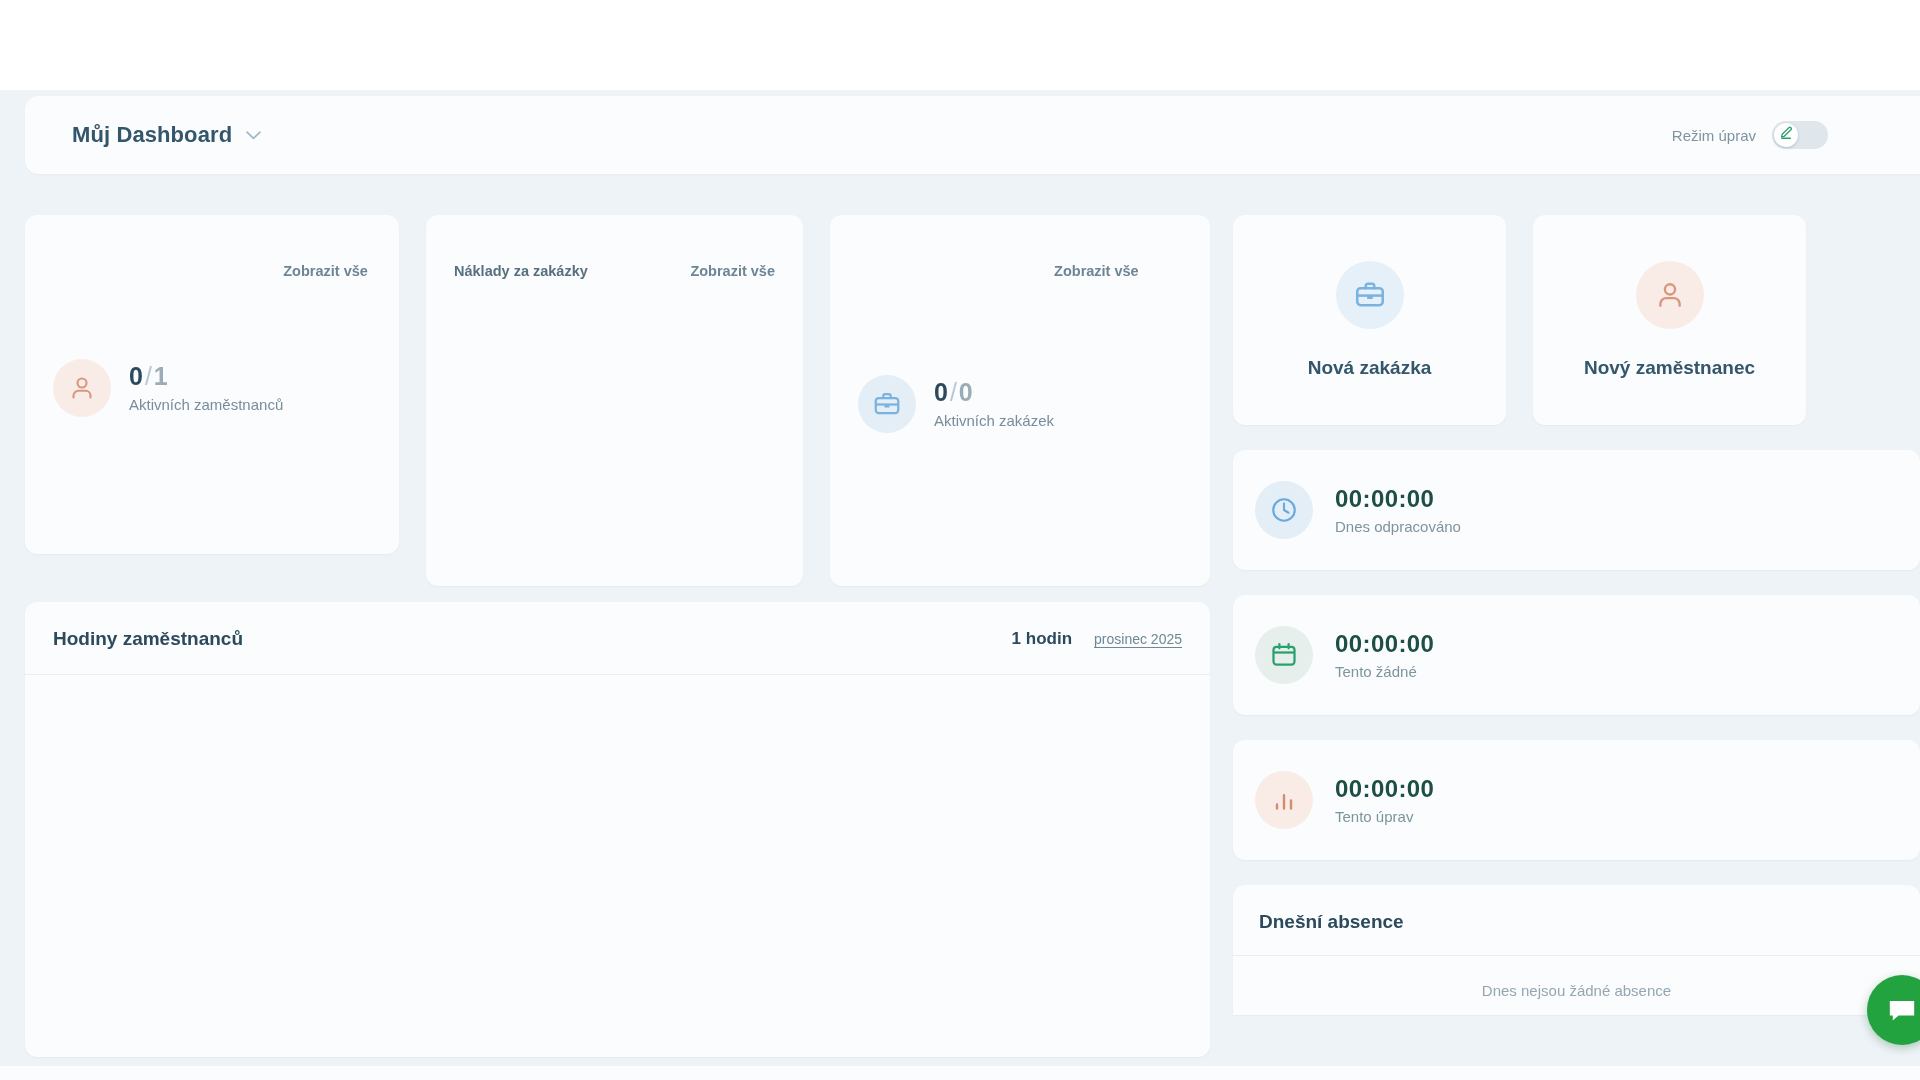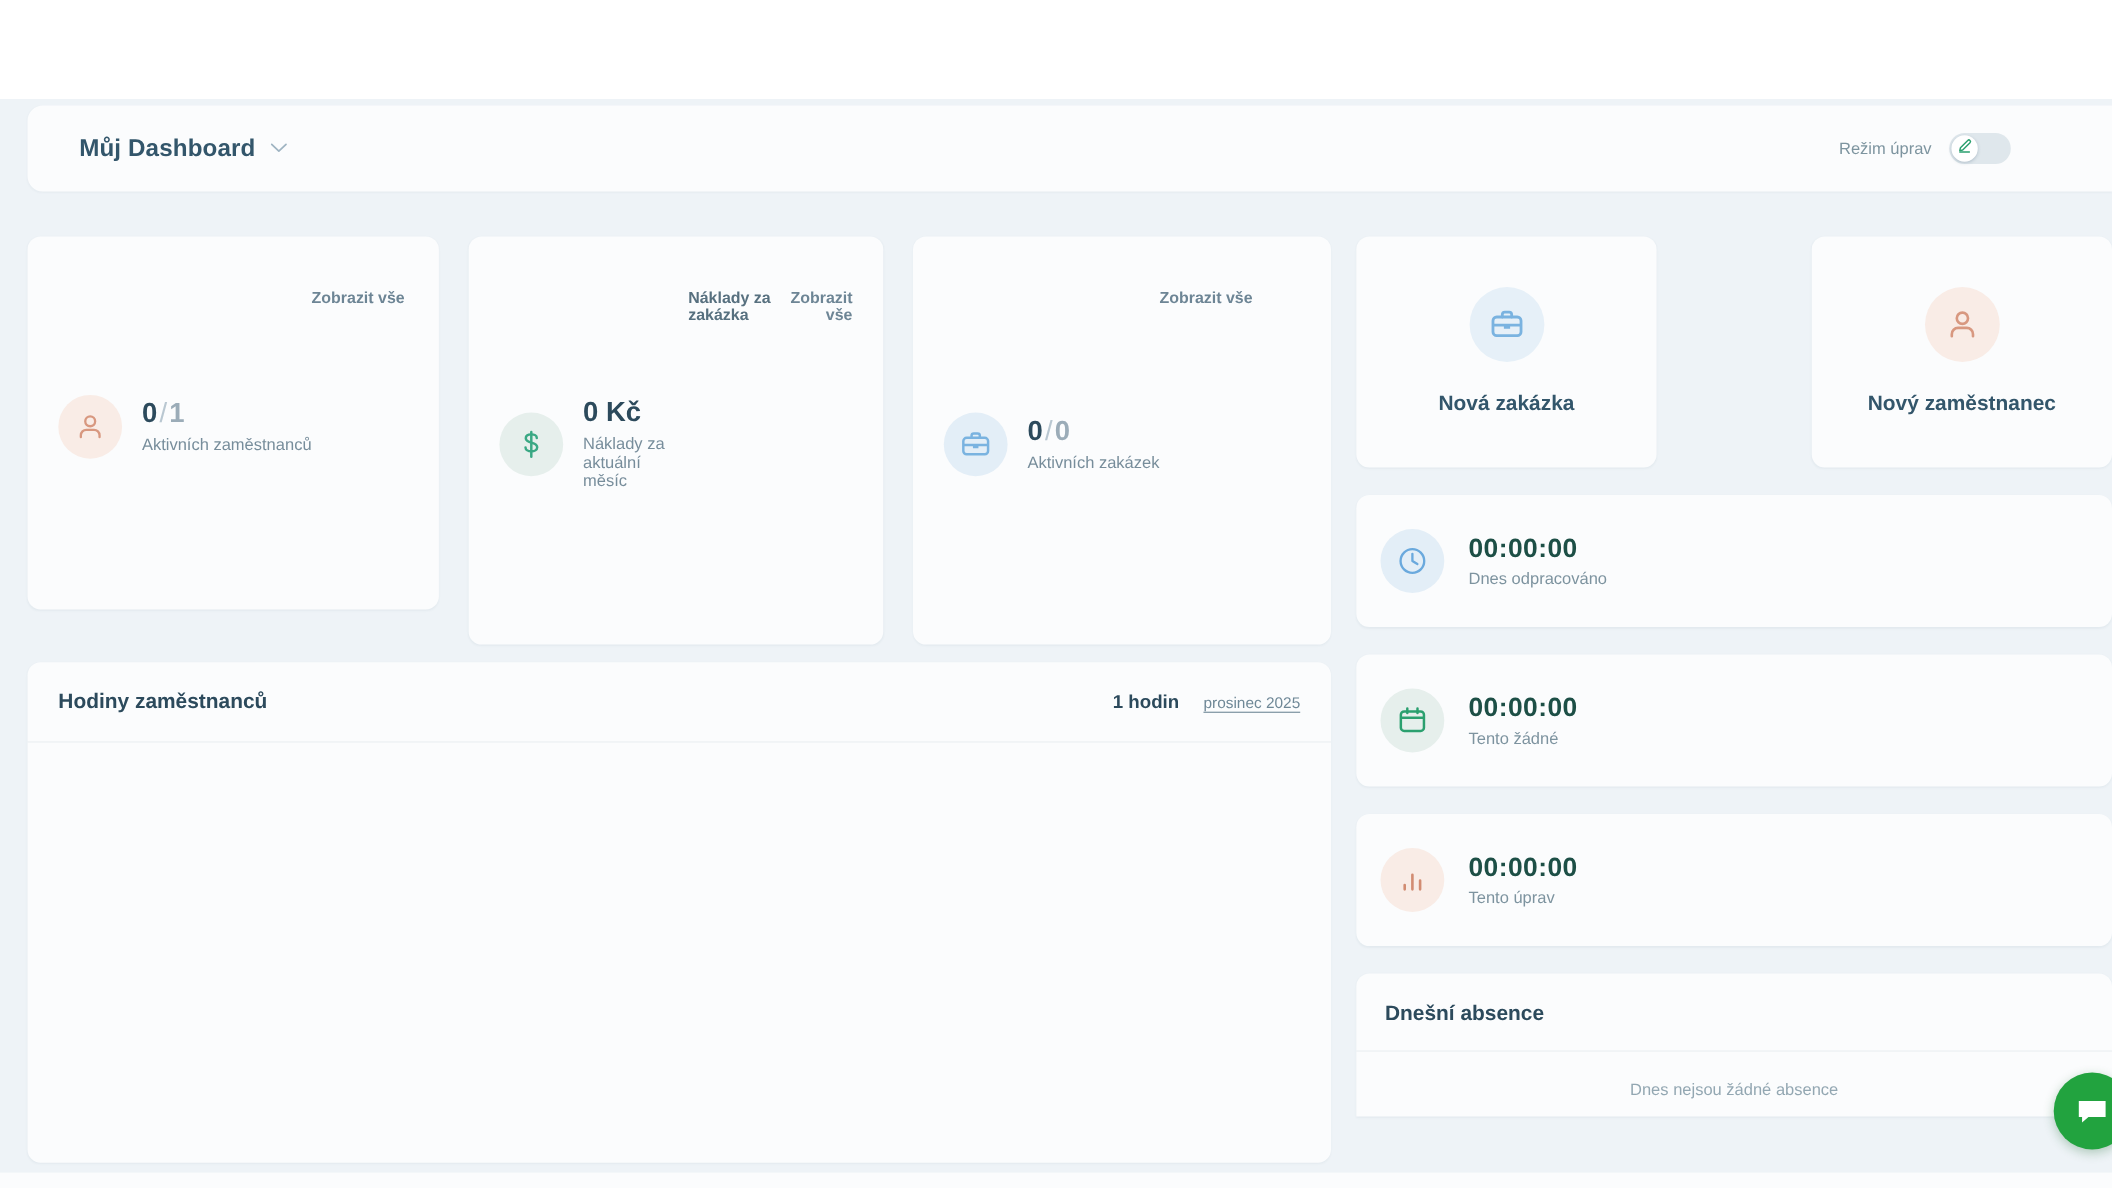--- a/index.html
+++ b/index.html
@@ -126,21 +126,21 @@
     font-size: 14px; color: #6f8897; text-decoration: underline;
     text-underline-offset: 3px;
   }
   .hours-sep { height: 1px; background: #e9eef2; }
 
   
   .right-col {
     position: absolute; left: 1233px; top: 168px;
     width: 687px;
   }
-  .action-row { display: flex; gap: 27px; justify-content: space-between; }
+  .action-row { display: flex; gap: 27px; }
   .action-btn {
     width: 273px; height: 210px;
     background: #fbfcfd; border-radius: 12px;
     box-shadow: 0 1px 2px rgba(40,70,100,.05);
     display: flex; flex-direction: column;
     align-items: center; justify-content: center; gap: 28px;
   }
   .action-ico {
     width: 68px; height: 68px; border-radius: 50%;
     display: flex; align-items: center; justify-content: center;
@@ -233,34 +233,22 @@
           </div>
           <div class="sc-sub">Aktivních zaměstnanců</div>
         </div>
       </div>
       <div class="divider"></div>
       <div class="sc-link">Zobrazit vše</div>
       <div class="spacer"></div>
     </div>
 
     <div class="stat-card sc-2">
-      <div class="sc-top">
-        <div class="sc-icon ic-green">
-          <svg width="30" height="30" viewBox="0 0 24 24">
-            <path d="M12 3v18" stroke="#3aa884" stroke-width="1.8" stroke-linecap="round"></path>
-            <path d="M16 7.3c0-1.6-1.8-2.6-4-2.6s-4 1-4 2.8c0 1.9 1.8 2.6 4 3.2s4.3 1.2 4.3 3.3c0 1.9-2 3-4.3 3s-4.2-1.1-4.2-2.8" fill="none" stroke="#3aa884" stroke-width="1.8" stroke-linecap="round" stroke-linejoin="round"></path>
-          </svg>
-        </div>
-        <div>
-          <div class="sc-value">0 Kč</div>
-          <div class="sc-sub">Náklady za aktuální měsíc</div>
-        </div>
-      </div>
       <div class="divider"></div>
-      <div class="sc-left-label">Náklady za zakázka</div>
+      <div class="sc-left-label">Náklady za zakázky</div>
       <div class="spacer"></div>
       <div class="divider" style="margin-top:0"></div>
       <div class="sc-link">Zobrazit vše</div>
     </div>
 
     <div class="stat-card sc-3">
       <div class="sc-top">
         <div class="sc-icon ic-blue">
           <svg width="30" height="30" viewBox="0 0 24 24">
             <rect x="3" y="7.2" width="18" height="12" rx="2.4" fill="none" stroke="#7ab3e0" stroke-width="1.8"></rect>

